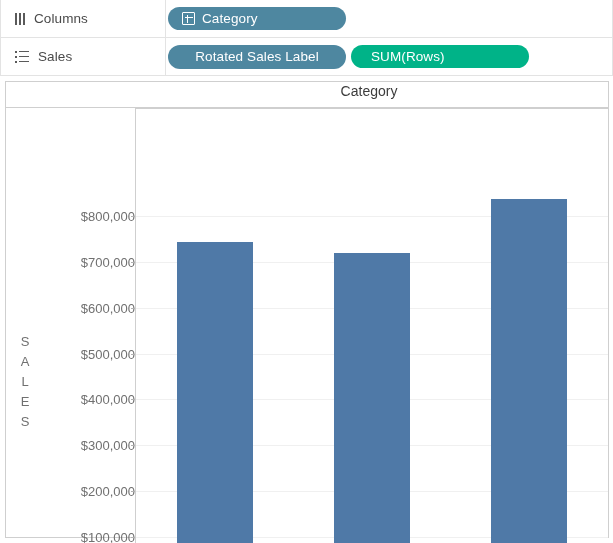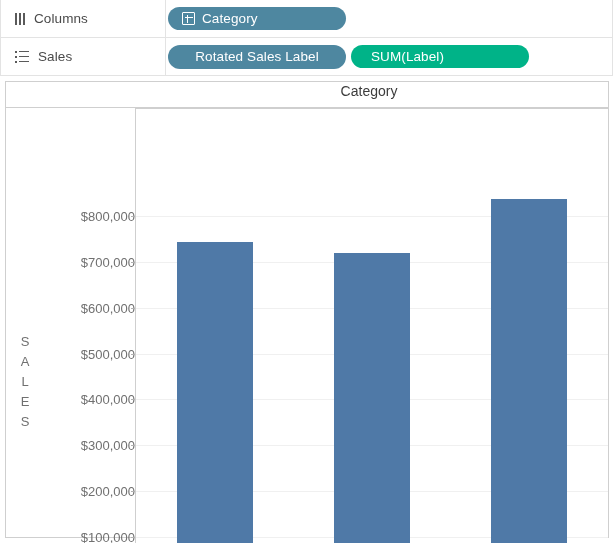--- a/index.html
+++ b/index.html
@@ -265,21 +265,21 @@
           <i></i>
           <i></i>
         </span>
       <span class="shelf-label">Sales</span>
     </div>
     <div class="shelf-pills">
       <div class="pill dimension" id="pill-rotated">
         <span>Rotated Sales Label</span>
       </div>
       <div class="pill measure" id="pill-sum">
-        <span>SUM(Label)</span>
+        <span>SUM(Rows)</span>
       </div>
     </div>
   </div>
 
 </div>
 
 <div class="viz">
 
   <div class="viz-frame"></div>
 

